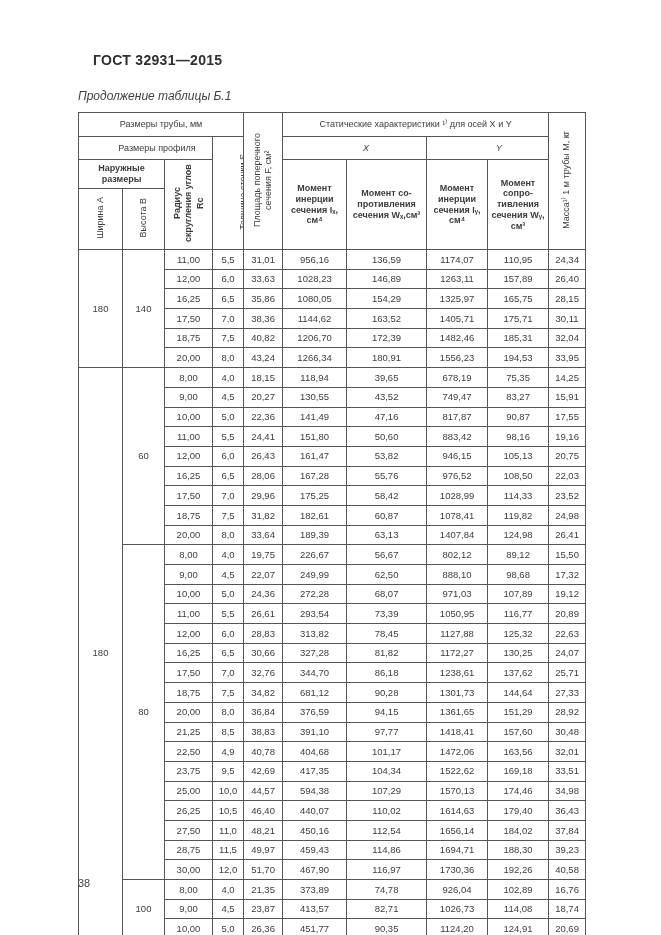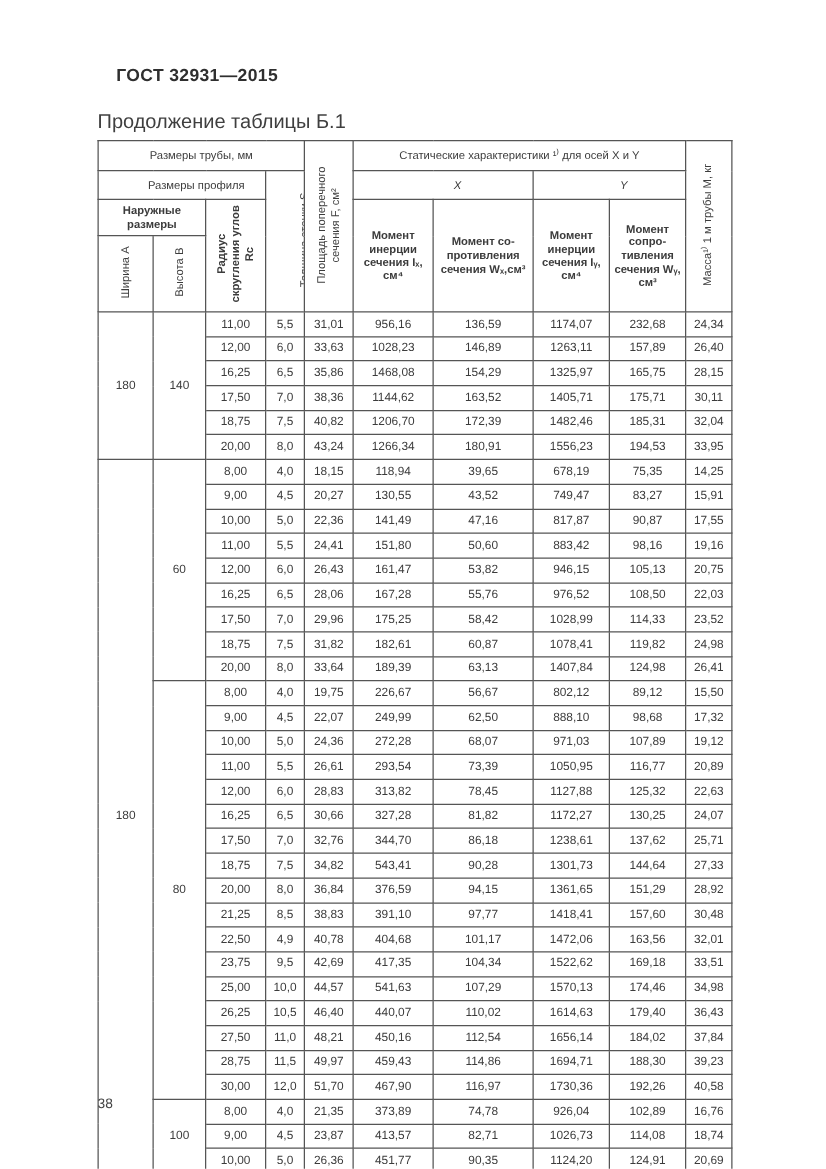--- a/index.html
+++ b/index.html
@@ -7,21 +7,21 @@
     width:661px; height:935px; background:#ffffff;
     font-family:"Liberation Sans", sans-serif; color:#3a3a3a;
     position:relative; overflow:hidden;
   }
   .doc-number {
     position:absolute; left:78px; top:52px;
     font-size:14px; font-weight:bold; color:#2f2f2f; letter-spacing:0.3px;margin-left:15px;
   }
   .table-caption {
     position:absolute; left:78px; top:89px;
-    font-size:16px; color:#3f3f3f;
+    font-size:12px; font-style:italic; color:#3f3f3f;
   }
   .table-wrap { position:absolute; left:78px; top:112px; }
   table.main {
     border-collapse:collapse; table-layout:fixed; width:507px;
     border:1.5px solid #4a4a4a;
   }
   table.main th, table.main td {
     border:1px solid #555; padding:1px 2px;
     text-align:center; vertical-align:middle;
     font-weight:normal; color:#3c3c3c;
@@ -97,38 +97,38 @@
     <tbody>
         <tr>
           <td rowspan="6">180</td>
           <td rowspan="6">140</td>
           <td>11,00</td>
           <td>5,5</td>
           <td>31,01</td>
           <td>956,16</td>
           <td>136,59</td>
           <td>1174,07</td>
-          <td>232,68</td>
+          <td>110,95</td>
           <td>24,34</td>
         </tr>
         <tr>
           <td>12,00</td>
           <td>6,0</td>
           <td>33,63</td>
           <td>1028,23</td>
           <td>146,89</td>
           <td>1263,11</td>
           <td>157,89</td>
           <td>26,40</td>
         </tr>
         <tr>
           <td>16,25</td>
           <td>6,5</td>
           <td>35,86</td>
-          <td>1468,08</td>
+          <td>1080,05</td>
           <td>154,29</td>
           <td>1325,97</td>
           <td>165,75</td>
           <td>28,15</td>
         </tr>
         <tr>
           <td>17,50</td>
           <td>7,0</td>
           <td>38,36</td>
           <td>1144,62</td>
@@ -317,21 +317,21 @@
           <td>344,70</td>
           <td>86,18</td>
           <td>1238,61</td>
           <td>137,62</td>
           <td>25,71</td>
         </tr>
         <tr>
           <td>18,75</td>
           <td>7,5</td>
           <td>34,82</td>
-          <td>543,41</td>
+          <td>681,12</td>
           <td>90,28</td>
           <td>1301,73</td>
           <td>144,64</td>
           <td>27,33</td>
         </tr>
         <tr>
           <td>20,00</td>
           <td>8,0</td>
           <td>36,84</td>
           <td>376,59</td>
@@ -367,21 +367,21 @@
           <td>417,35</td>
           <td>104,34</td>
           <td>1522,62</td>
           <td>169,18</td>
           <td>33,51</td>
         </tr>
         <tr>
           <td>25,00</td>
           <td>10,0</td>
           <td>44,57</td>
-          <td>541,63</td>
+          <td>594,38</td>
           <td>107,29</td>
           <td>1570,13</td>
           <td>174,46</td>
           <td>34,98</td>
         </tr>
         <tr>
           <td>26,25</td>
           <td>10,5</td>
           <td>46,40</td>
           <td>440,07</td>

